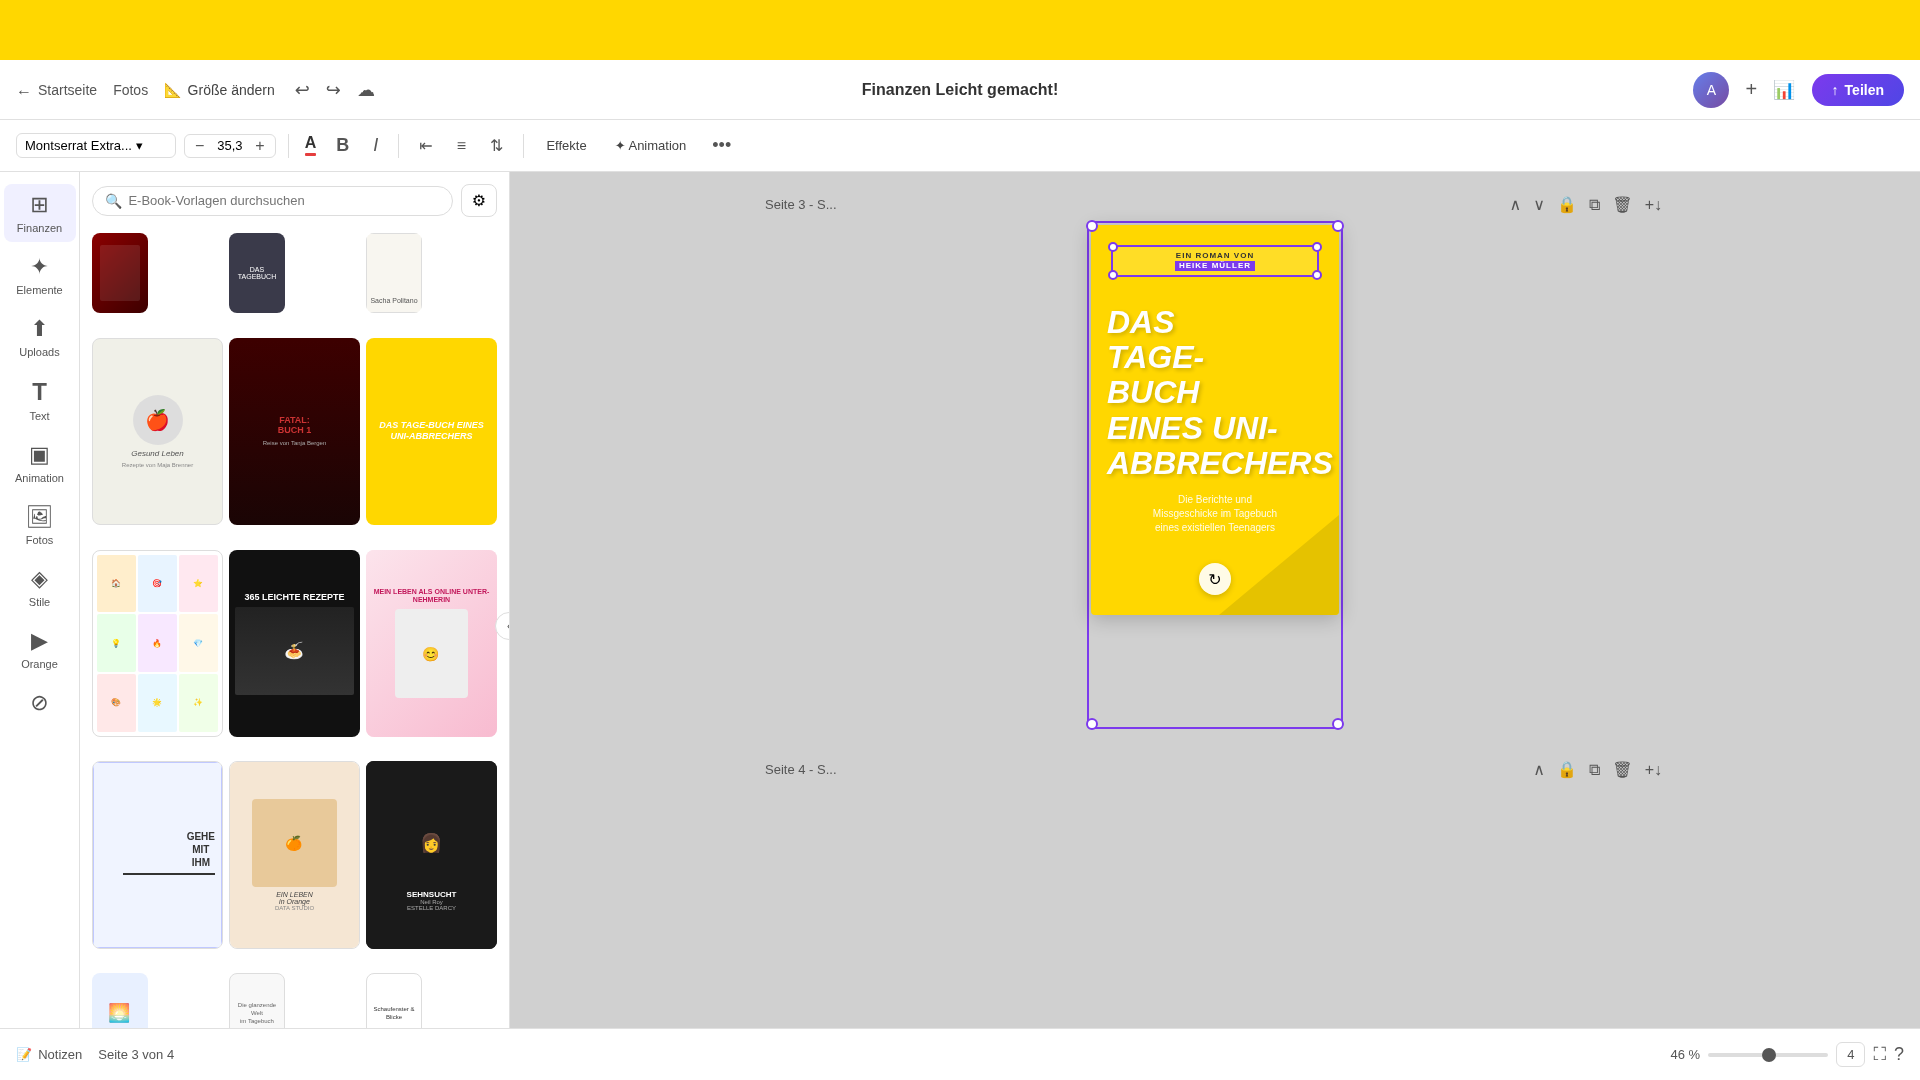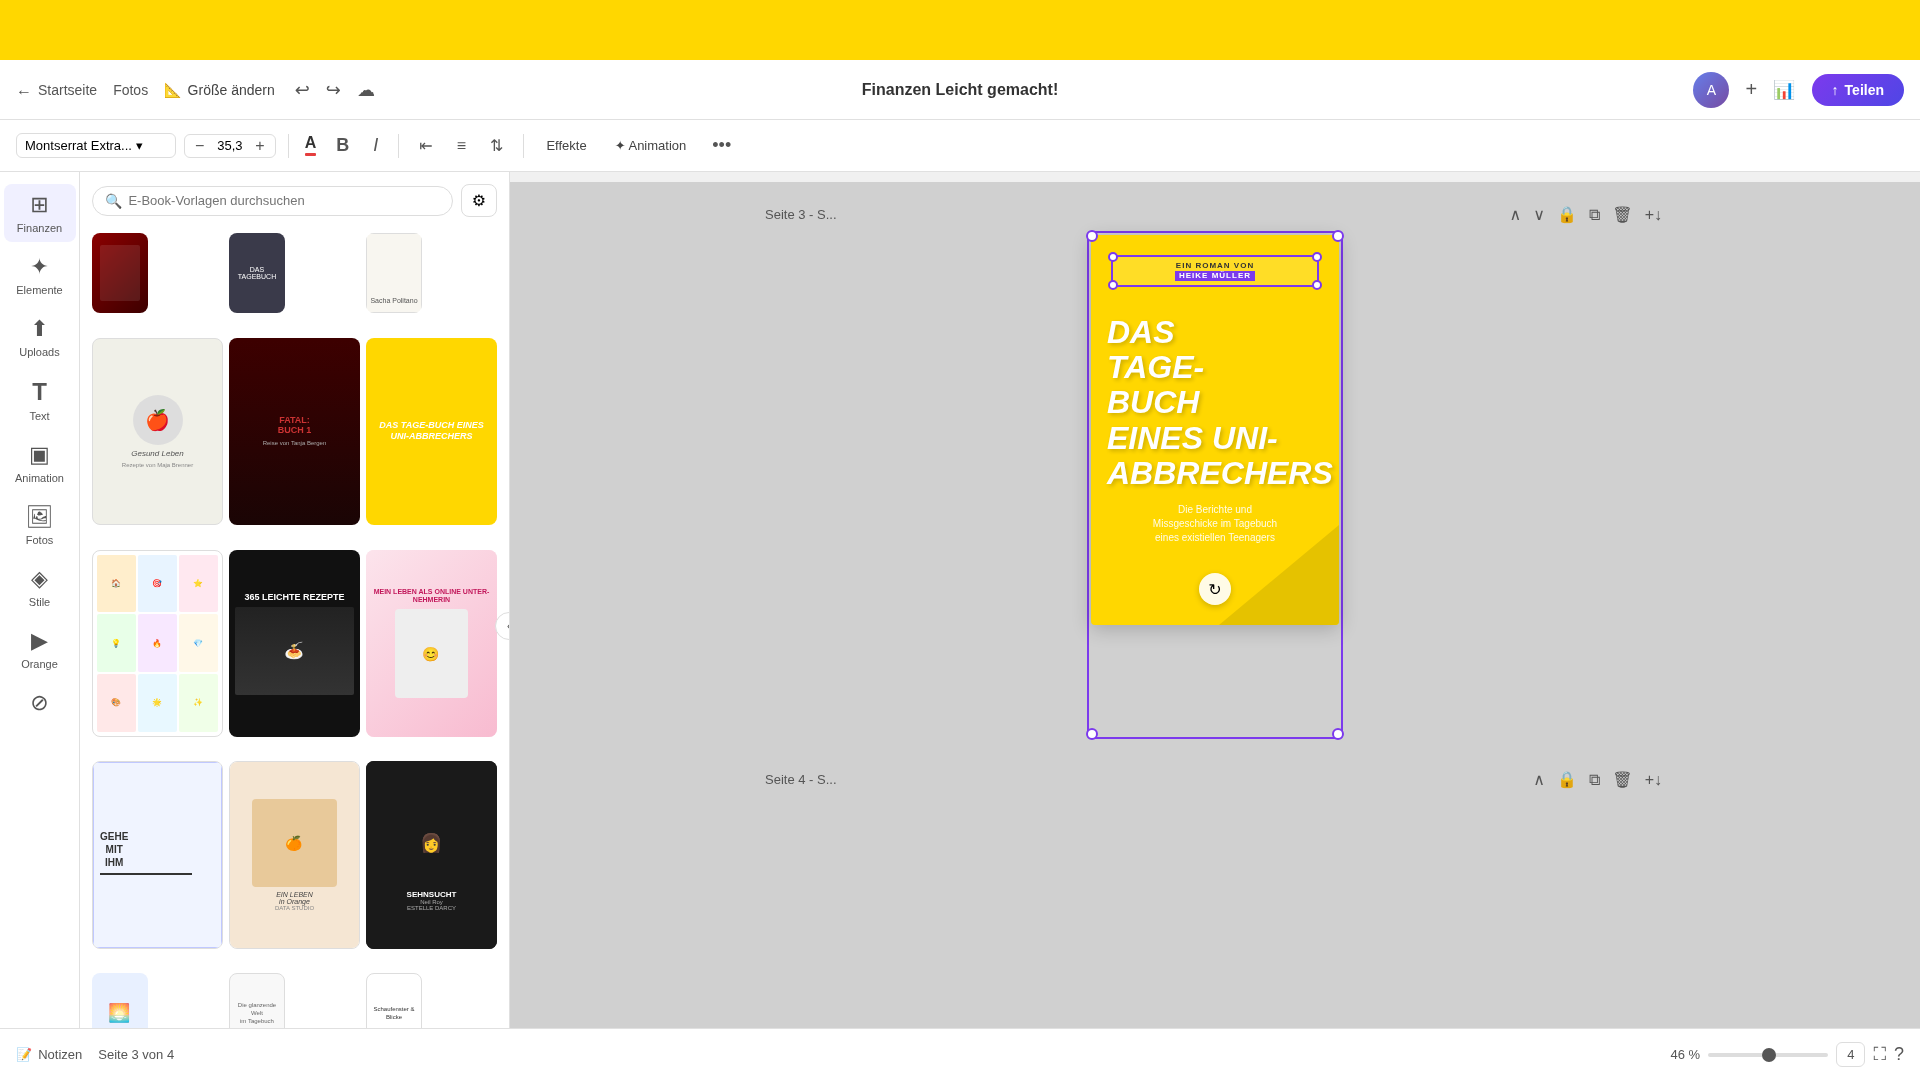--- a/index.html
+++ b/index.html
@@ -594,21 +594,20 @@
     
     .top-yellow-strip {
       height: 60px;
       background: #FFD700;
       width: 100%;
     }
 
     
     .canvas-outer {
       background: #d0d0d0;
-      margin-top: 10px;
     }
   </style>
 </head>
 <body>
 
 <div class="top-yellow-strip"></div>
 
 <div class="header">
   <div class="header-left">
     <div class="back-btn">
@@ -790,21 +789,21 @@
         </div>
       </div>
       <div class="template-item" style="background: #fce4ec;">
         <div style="width:100%; height:100%; background: linear-gradient(135deg, #fce4ec, #f8bbd0); display:flex; flex-direction:column; align-items:center; justify-content:center; padding:4px; overflow:hidden;">
           <div style="font-size:7px; color:#c2185b; font-weight:bold; text-align:center; line-height:1.2;">MEIN LEBEN ALS ONLINE UNTER-NEHMERIN</div>
           <div style="width:60%; height:50%; margin-top:4px; background: #eee; border-radius:4px; overflow:hidden; display:flex; align-items:center; justify-content:center; font-size:14px;">😊</div>
         </div>
       </div>
 
       <div class="template-item" style="background: #f0f4ff; border:1px solid #ddd;">
-        <div style="width:100%; height:100%; background: #f0f4ff; display:flex; flex-direction:column; align-items:flex-start; justify-content:center; padding:6px; border: 1px solid #c0c8ff;">
+        <div style="width:100%; height:100%; background: #f0f4ff; display:flex; flex-direction:column; align-items:flex-end; justify-content:center; padding:6px; border: 1px solid #c0c8ff;">
           <div style="font-size:10px; color:#333; font-weight:bold; text-align:center; line-height:1.3;">GEHE<br>MIT<br>IHM</div>
           <div style="width:80%; height:2px; background: #333; margin: 4px 0;"></div>
         </div>
       </div>
       <div class="template-item" style="background: #f5e6d3; border:1px solid #ddd;">
         <div style="width:100%; height:100%; background: #f5e6d3; display:flex; flex-direction:column; align-items:center; justify-content:center; padding:4px;">
           <div style="width:70%; height:50%; background: #e8c99a; border-radius:4px; display:flex; align-items:center; justify-content:center; font-size:14px;">🍊</div>
           <div style="font-size:7px; color:#444; text-align:center; margin-top:4px; font-style:italic;">EIN LEBEN<br>in Orange</div>
           <div style="font-size:6px; color:#888; text-align:center;">DATA STUDIO</div>
         </div>

